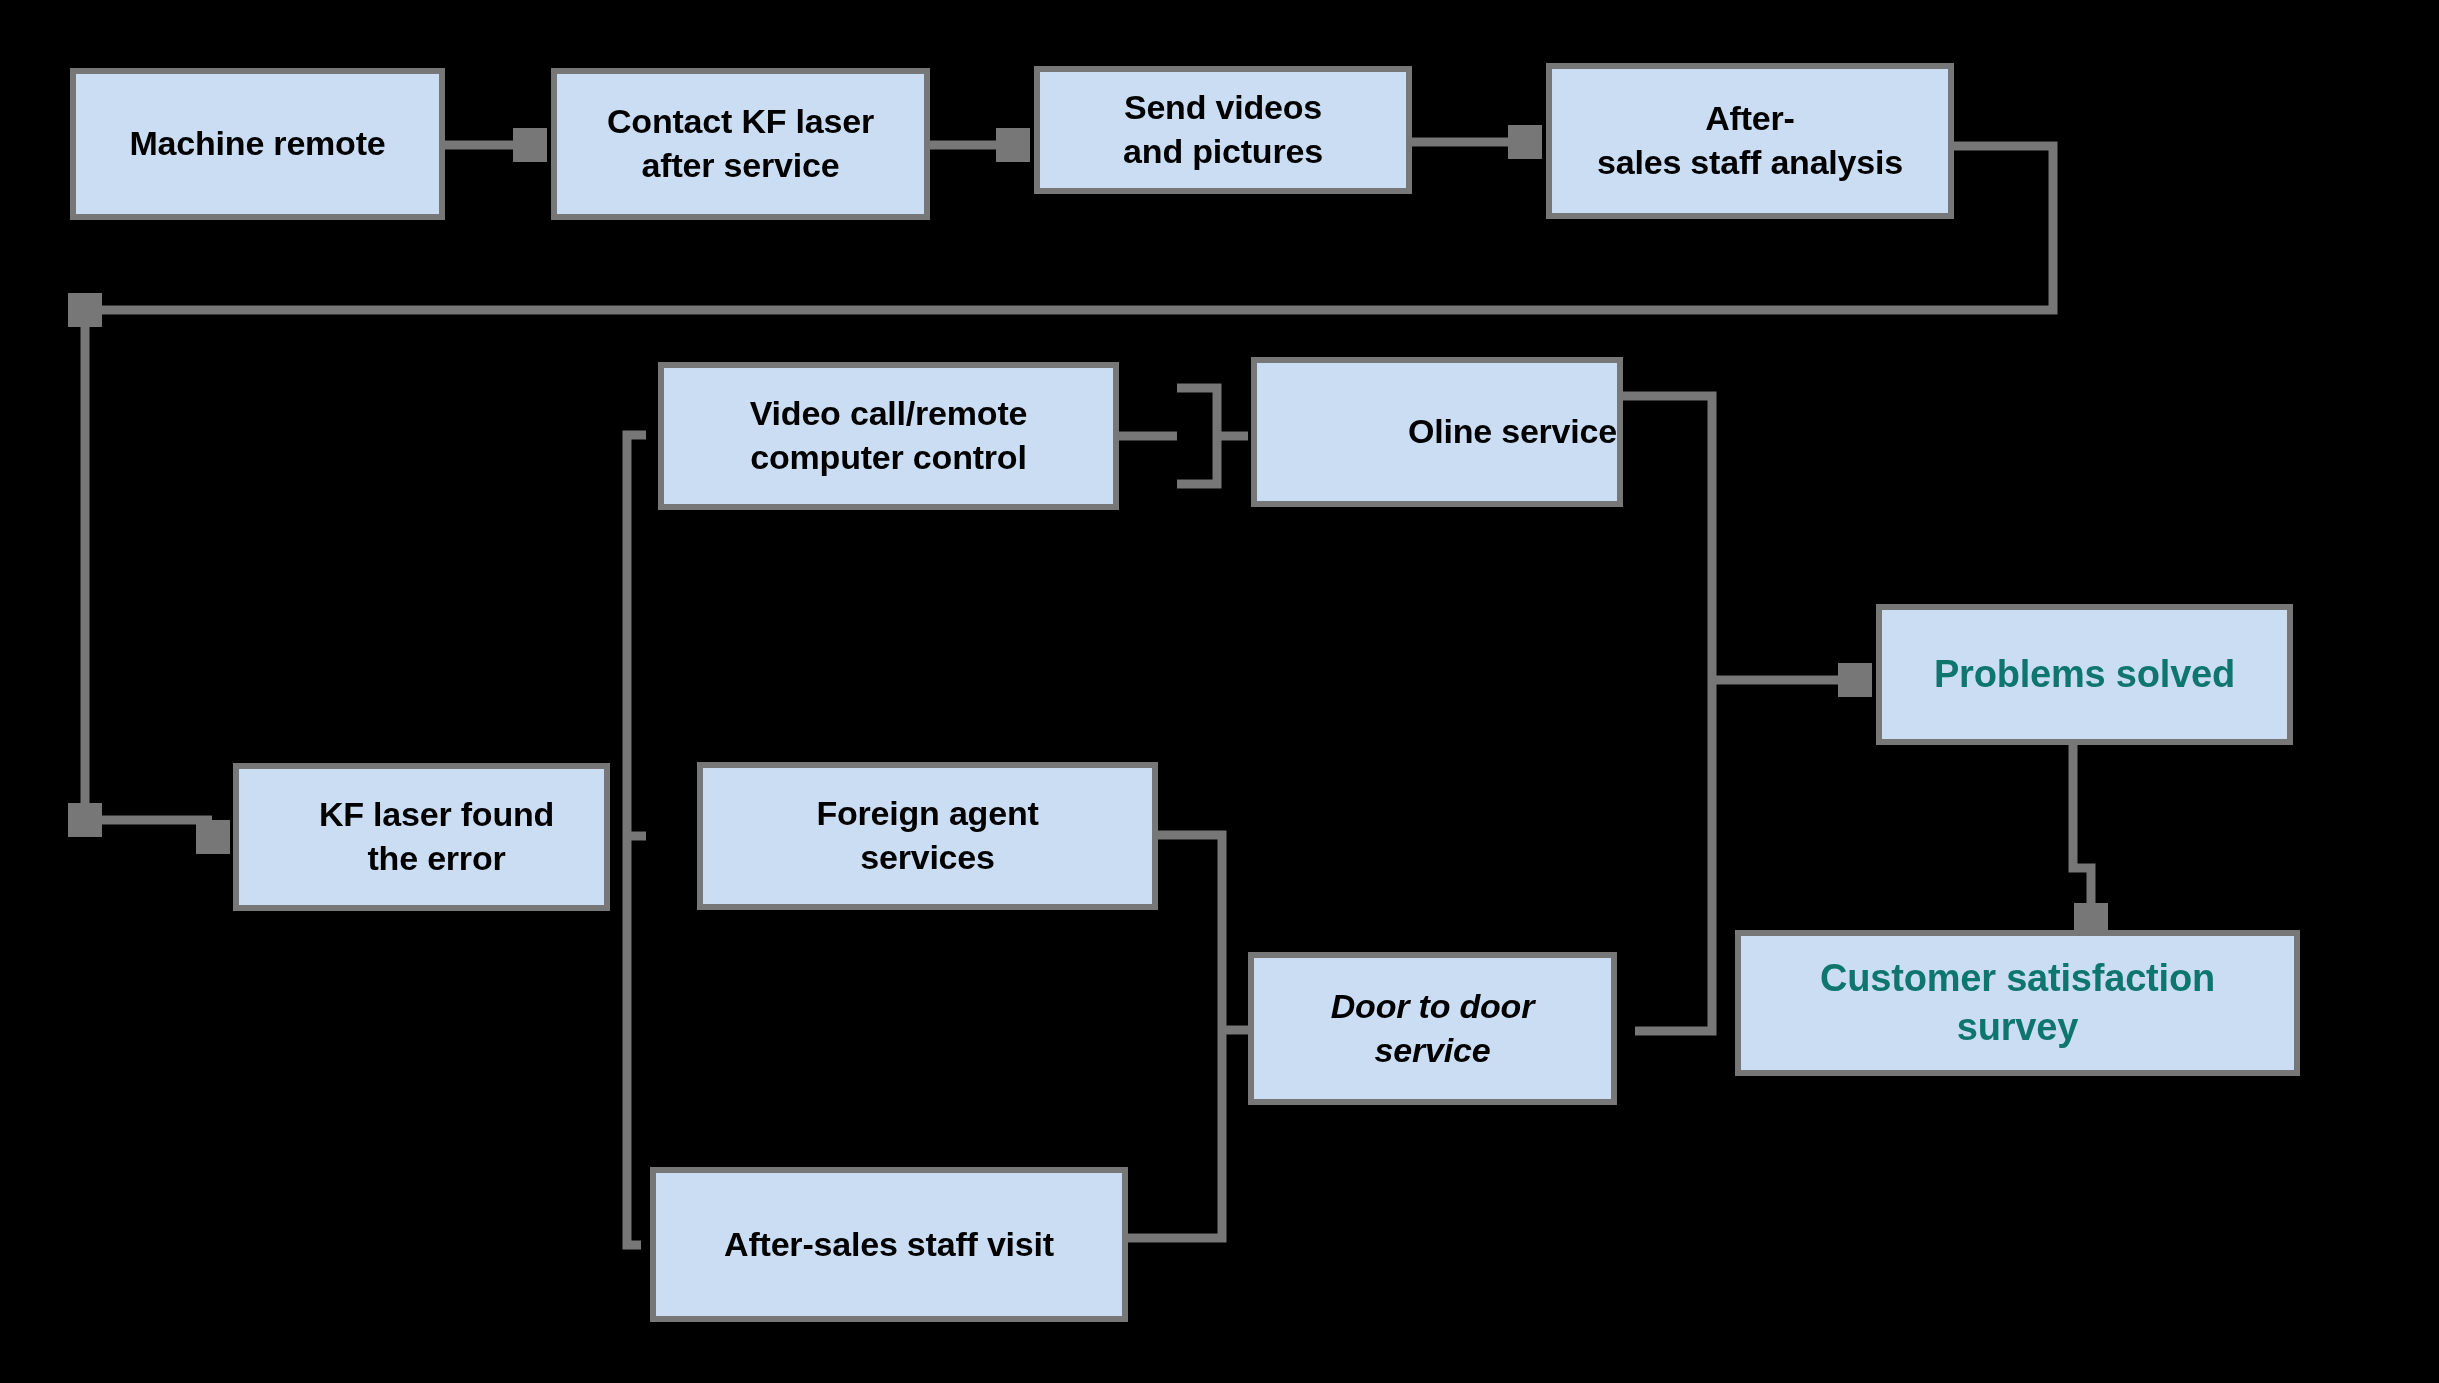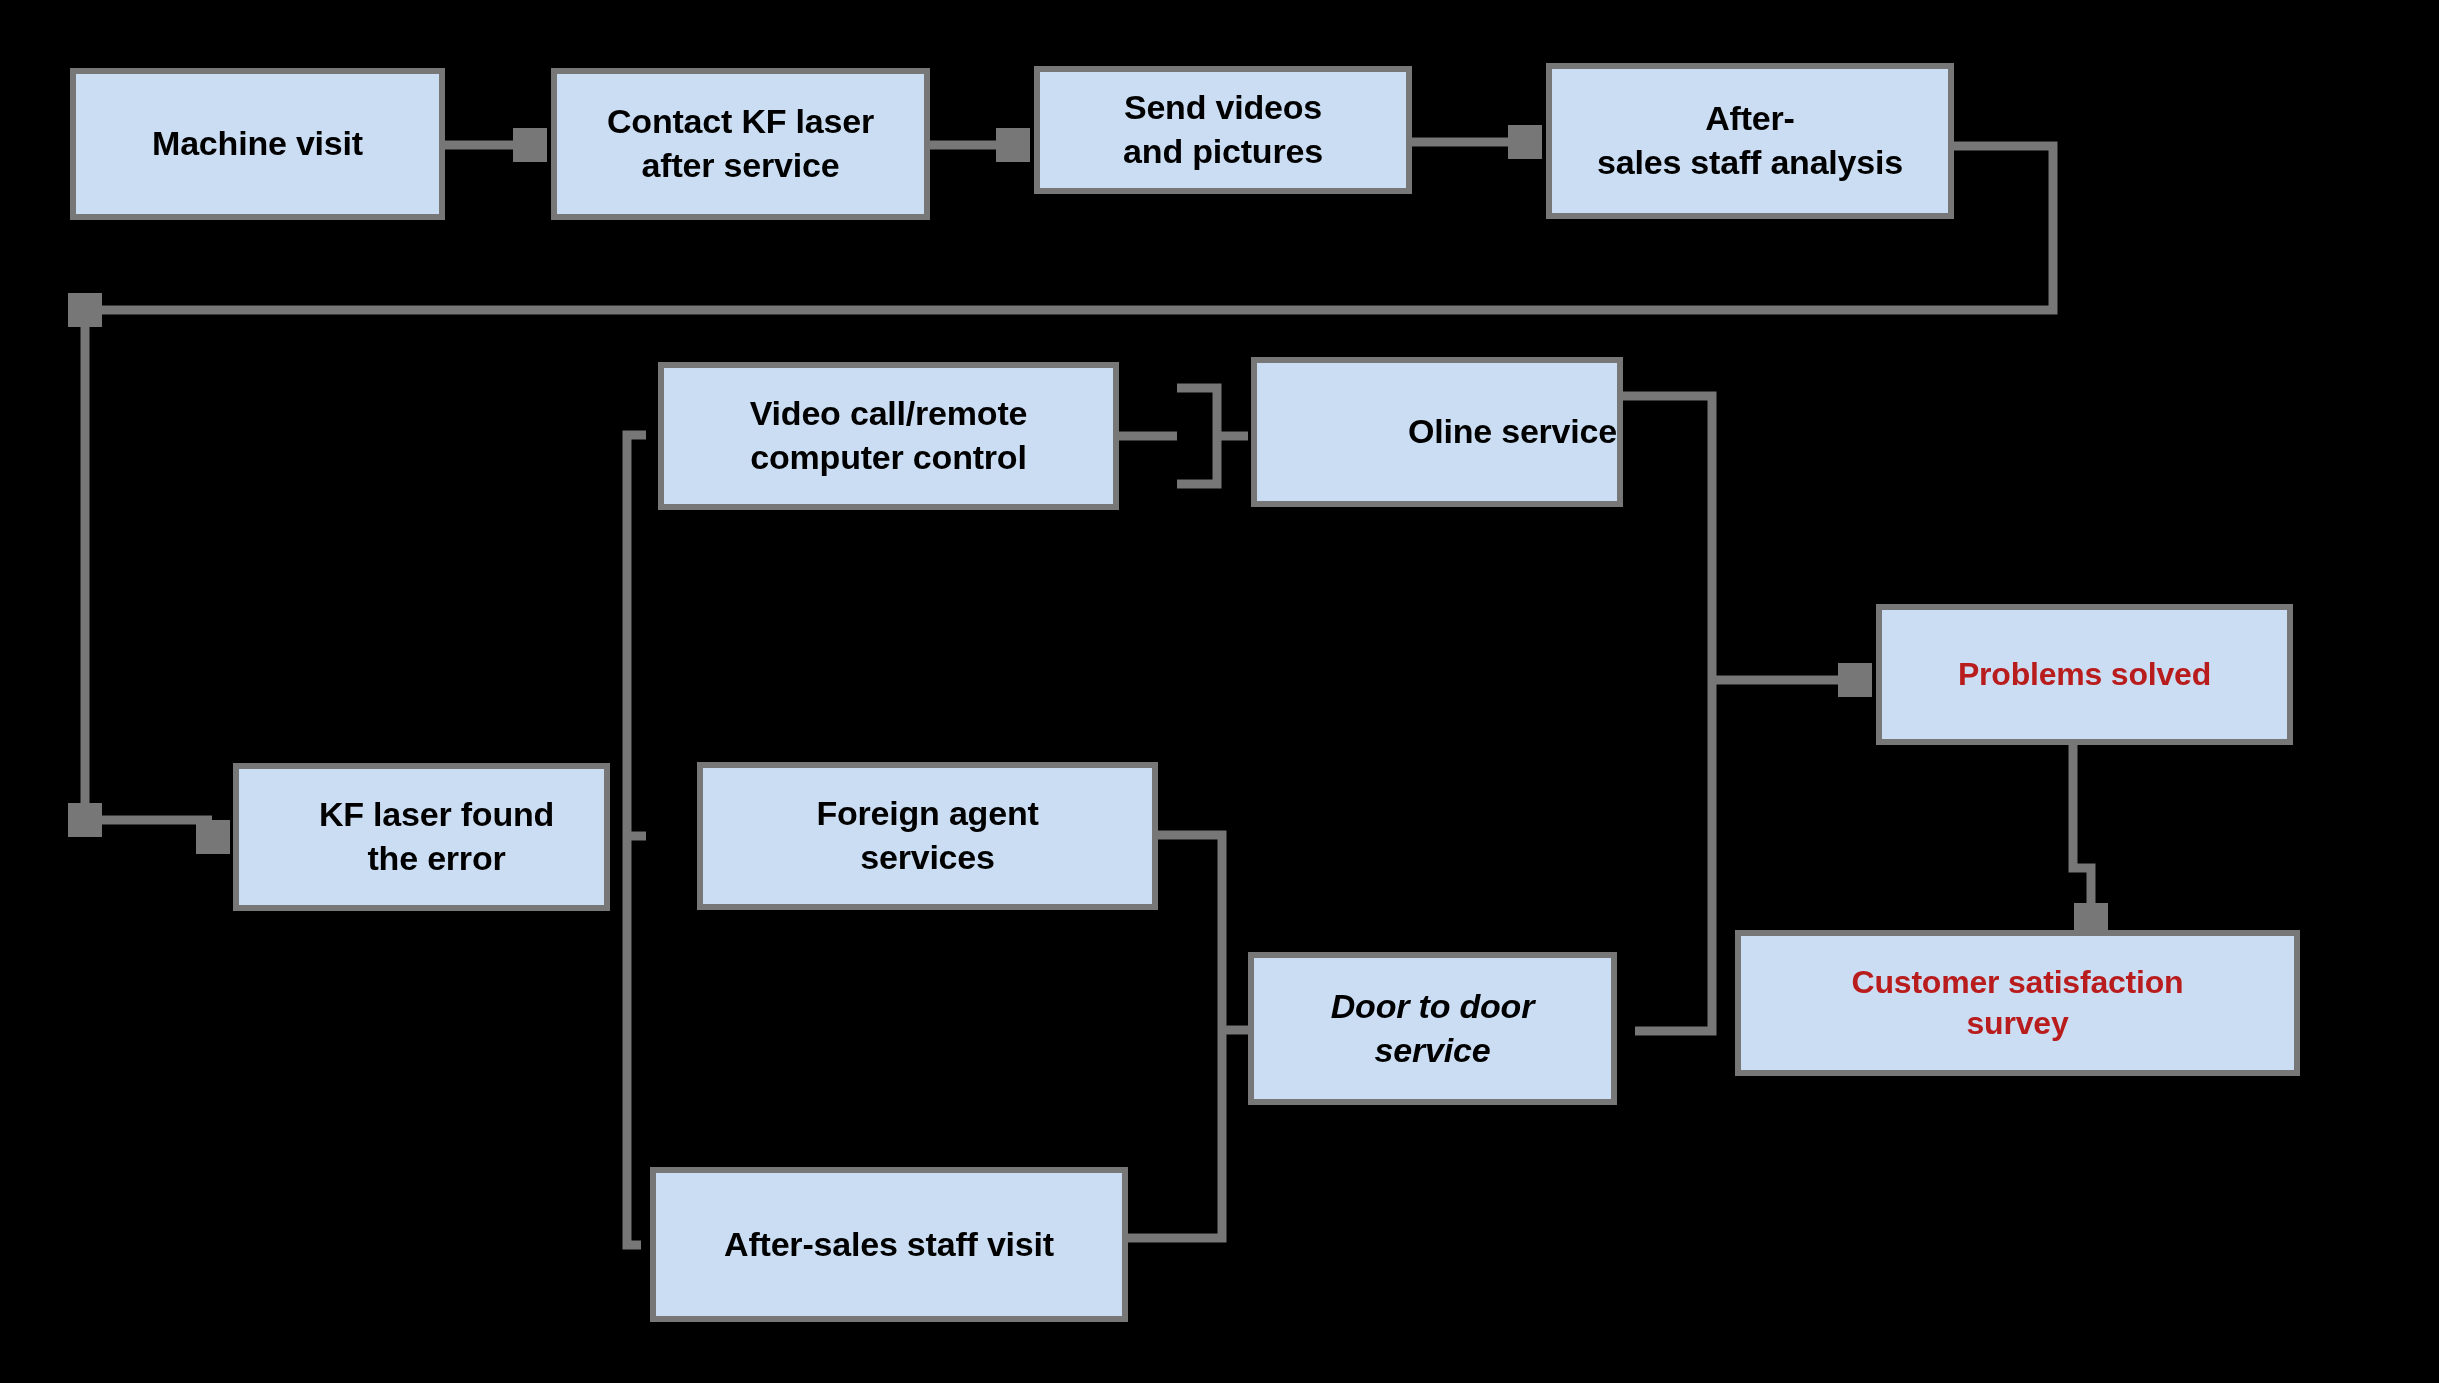--- a/index.html
+++ b/index.html
@@ -32,22 +32,22 @@
     text-align: center;
     color: #000000;
     font-weight: bold;
     font-size: 34px;
     line-height: 1.28;
     letter-spacing: -0.2px;
     white-space: pre-line;
     z-index: 3;
   }
   .node.red {
-    color: #b91c1c;
-    font-size: 32px;
+    color: #0f766e;
+    font-size: 38px;
   }
   .edge-line { stroke: #777777; stroke-width: 9; fill: none; }
   .edge-cap  { fill: #777777; }
 </style>
 </head>
 <body>
 
 <div id="canvas">
 
   <svg id="edges" viewBox="0 0 2439 1383" xmlns="http://www.w3.org/2000/svg">
@@ -100,21 +100,21 @@
 
     <g>
       <path class="edge-line" d="M2073,745 L2073,868 L2091,868 L2091,930"></path>
       <rect class="edge-cap" x="2074" y="903" width="34" height="34"></rect>
       <polygon class="edge-cap" points="2075,931 2107,931 2091,948"></polygon>
     </g>
 
   </svg>
 
   <div class="node" style="left:70px; top:68px; width:375px; height:152px;">
-    <span>Machine visit</span>
+    <span>Machine remote</span>
   </div>
 
   <div class="node" style="left:551px; top:68px; width:379px; height:152px;">
     <span>Contact KF laser
 after service</span>
   </div>
 
   <div class="node" style="left:1034px; top:66px; width:378px; height:128px;">
     <span>Send videos
 and pictures</span>

